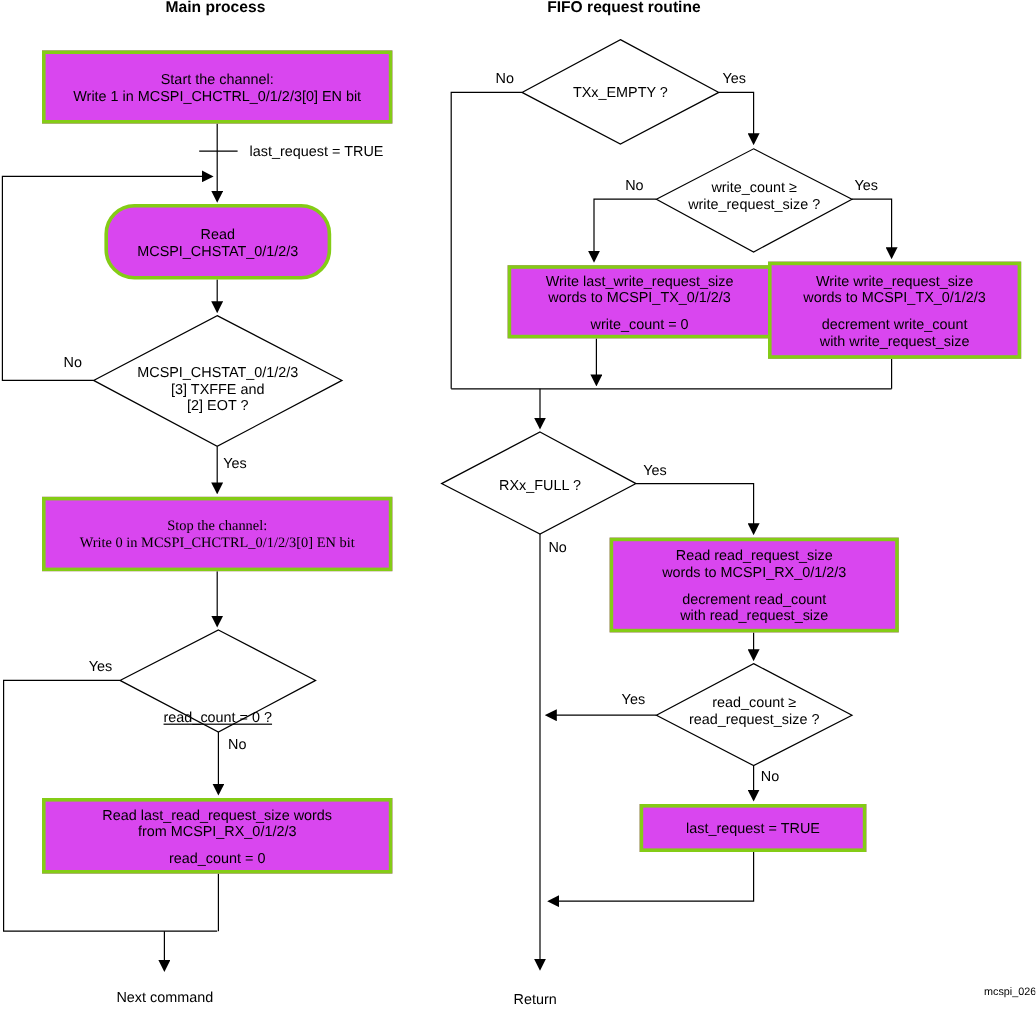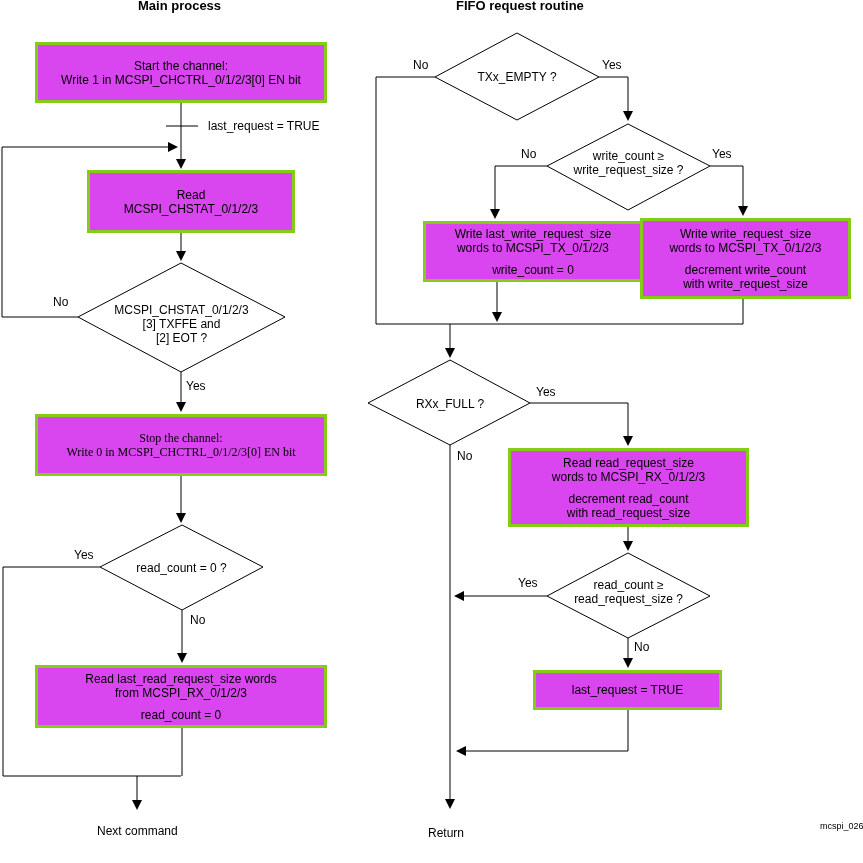--- a/index.html
+++ b/index.html
@@ -69,39 +69,39 @@
   <div class="title" style="left:138px; top:-2px;">Main process</div>
   <div class="title" style="left:456px; top:-2px;">FIFO request routine</div>
 
   <div class="box" style="left:35px; top:42px; width:292px; height:61px;">
     <span>Start the channel:</span>
     <span>Write 1 in MCSPI_CHCTRL_0/1/2/3[0] EN bit</span>
   </div>
 
   <div class="lbl" style="left:208px; top:119px;">last_request = TRUE</div>
 
-  <div class="box" style="left:87px; top:170px; width:208px; height:63px;">
+  <div class="box" style="left:87px; top:170px; width:189px; height:63px;border-radius:25px;">
     <span>Read</span>
     <span>MCSPI_CHSTAT_0/1/2/3</span>
   </div>
 
   <div class="dtext" style="left:78px; top:303px; width:207px;">
     <span>MCSPI_CHSTAT_0/1/2/3</span>
     <span>[3] TXFFE and</span>
     <span>[2] EOT ?</span>
   </div>
   <div class="lbl" style="left:53px; top:295px;">No</div>
   <div class="lbl" style="left:186px; top:379px;">Yes</div>
 
   <div class="box" style="left:35px; top:414px; width:292px; height:62px;font-family:Liberation Serif, serif;">
     <span>Stop the channel:</span>
     <span>Write 0 in MCSPI_CHCTRL_0/1/2/3[0] EN bit</span>
   </div>
 
-  <div class="dtext" style="left:100px; top:561px; width:163px;">
+  <div class="dtext" style="left:100px; top:591px; width:163px;text-decoration:underline;">
     <span>read_count = 0 ?</span>
   </div>
   <div class="lbl" style="left:74px; top:548px;">Yes</div>
   <div class="lbl" style="left:190px; top:613px;">No</div>
 
   <div class="box" style="left:35px; top:665px; width:292px; height:63px;">
     <div>
       <span>Read last_read_request_size words</span>
       <span>from MCSPI_RX_0/1/2/3</span>
     </div>

